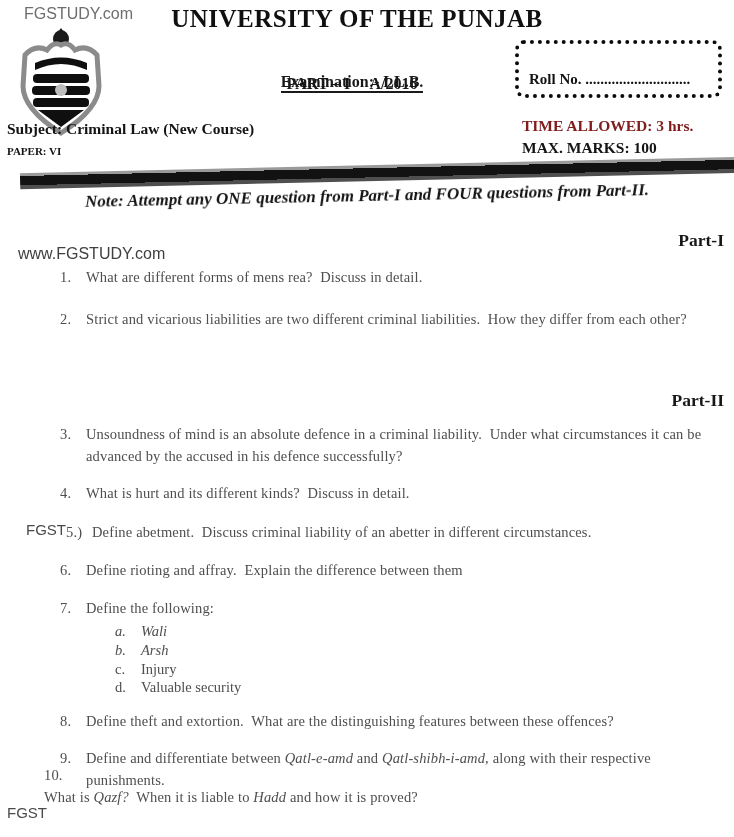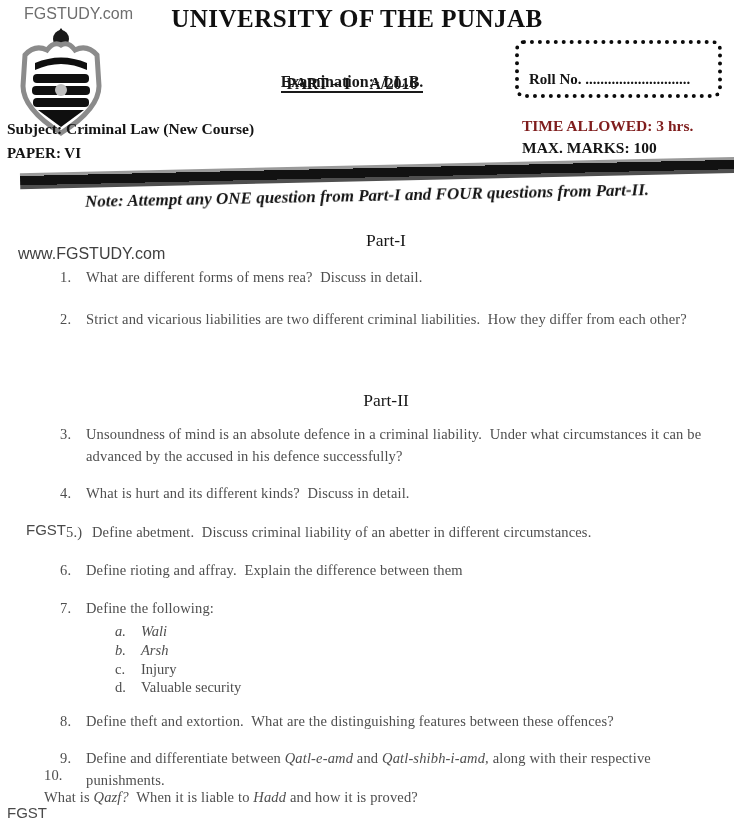--- a/index.html
+++ b/index.html
@@ -56,21 +56,21 @@
     border: 4px dotted #0b0b0b;
     border-radius: 9px;
   }
   .roll-label {
     position: absolute; left: 10px; bottom: 6px;
     font-size: 15px; font-weight: 700; color: #141414;
     white-space: pre;
   }
 
   .subject-line { left: 7px;  top: 120px; font-size: 15.5px; font-weight: 700; color: #141414; }
-  .paper-line   { left: 7px;  top: 145px; font-size: 15px; font-weight: 700; color: #141414; }
+  .paper-line   { left: 7px;  top: 145px; font-size: 11px; font-weight: 700; color: #141414; }
   .time-line    { left: 522px; top: 117px; font-size: 15.5px; font-weight: 700; color: #7f1d1d; }
   .marks-line   { left: 522px; top: 139px; font-size: 15.5px; font-weight: 700; color: #141414; }
 
   .divider-bar {
     left: 20px; top: 165px; width: 720px; height: 16px;
     transform: rotate(-1.3deg);
     background: linear-gradient(180deg,
       #9a9a9a 0%, #9a9a9a 18%,
       #121212 18%, #121212 76%,
       #4f4f4f 76%, #4f4f4f 100%);
@@ -80,22 +80,22 @@
     left: 0; right: 0; top: 186px;
     text-align: center;
     transform: rotate(-1.2deg);
     font-size: 17px; font-weight: 700; font-style: italic;
     color: #151515;
     white-space: pre;
   }
 
   .part-heading {
     left: 0; right: 10px;
-    text-align: center;
-    font-size: 17.5px; font-weight: 400; color: #171717; padding-left: 48px;
+    text-align: right;
+    font-size: 17.5px; font-weight: 700; color: #171717; padding-left: 48px;
   }
   .part1-heading { top: 230px; }
   .part2-heading { top: 390px; }
 
   
   .q {
     left: 60px; width: 645px;
     display: flex;
     font-size: 14.5px;
     line-height: 22px;

